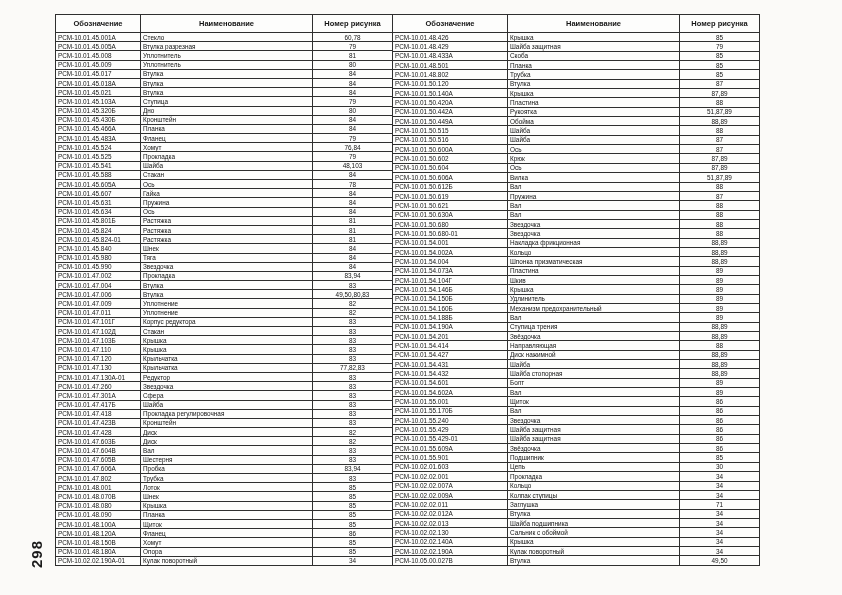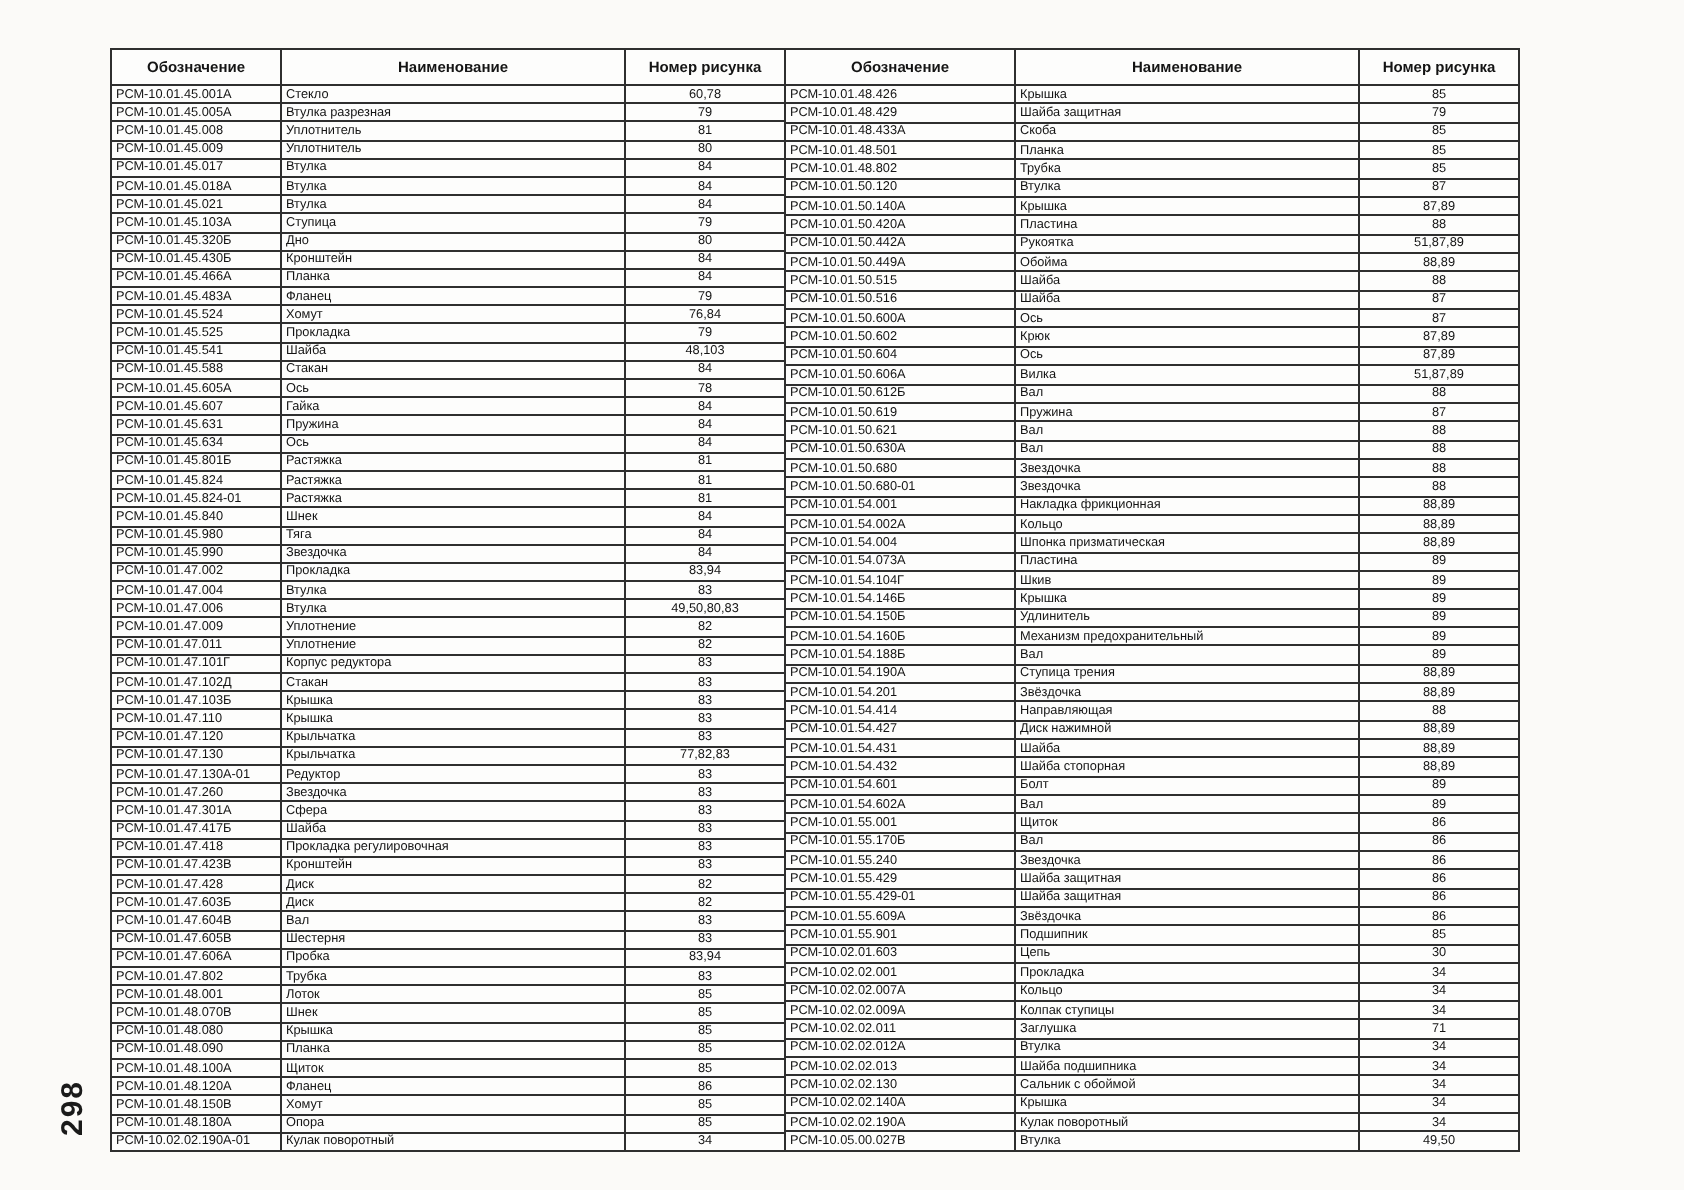--- a/index.html
+++ b/index.html
@@ -6,21 +6,21 @@
   body {
     width:842px; height:595px;
     background:#fbfaf8;
     font-family:"Liberation Sans", sans-serif;
     color:#141414;
     overflow:hidden;
   }
   .page { position:relative; width:842px; height:595px; }
 
   .tables {
-    position:absolute; left:55px; top:24px;
+    position:absolute; left:55px; top:14px;
     display:flex; align-items:stretch;
     background:#fdfdfc;
   }
 
   table.parts-table {
     border-collapse:collapse;
     table-layout:fixed;
     height:551px;
   }
   table.left  { width:337px; margin-right:-1px; }

